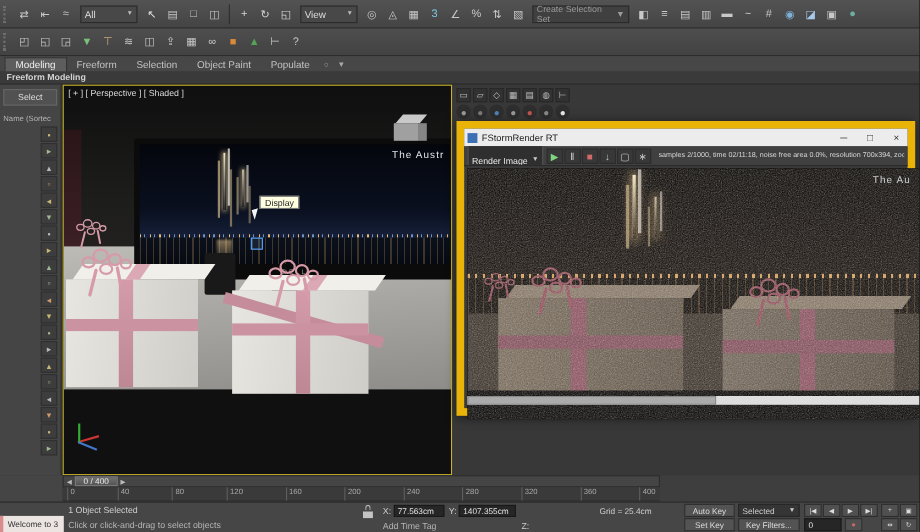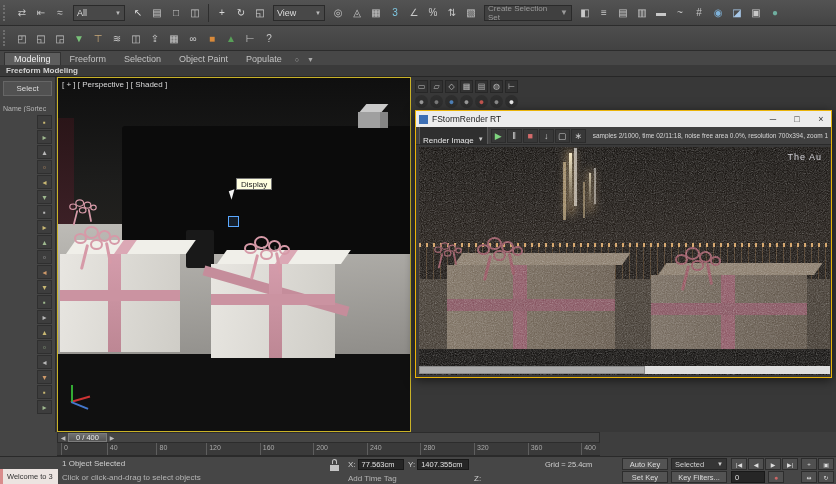--- a/index.html
+++ b/index.html
@@ -124,21 +124,21 @@
 
   
   .mini-a{position:absolute;left:415px;top:80px;display:flex;gap:2px;z-index:5;}
   .mini-b{position:absolute;left:415px;top:95px;display:flex;gap:2px;z-index:5;}
   .mbicon{width:13px;height:13px;display:flex;align-items:center;justify-content:center;
           background:#323232;border:1px solid #272727;font-size:8px;color:#bdbdbd;}
   .mbround{width:13px;height:13px;display:flex;align-items:center;justify-content:center;
            background:#2e2e2e;border-radius:50%;font-size:9px;}
 
   .fstorm{position:absolute;left:415px;top:110px;width:417px;height:268px;background:#3a3a3a;
-          border:1px solid #eab308;box-shadow:0 2px 10px rgba(0,0,0,.6);z-index:10;}
+          border:7px solid #eab308;box-shadow:0 2px 10px rgba(0,0,0,.6);z-index:10;}
   .fs-titlebar{height:16px;background:#ececec;display:flex;align-items:center;padding-left:3px;gap:4px;}
   .fs-appicon{width:9px;height:9px;background:#3d6fb4;}
   .fs-title{flex:1;font-size:8.5px;color:#222;}
   .fs-btn{width:20px;height:16px;display:flex;align-items:center;justify-content:center;
           font-size:9px;color:#333;cursor:default;}
   .fs-toolbar{height:18px;background:#404040;display:flex;align-items:center;gap:3px;
               padding:0 3px;border-bottom:1px solid #2a2a2a;overflow:hidden;white-space:nowrap;}
   .fs-dd{height:13px;background:#2f2f2f;border:1px solid #5a5a5a;color:#e8e8e8;font-size:8px;
          display:flex;gap:4px;padding:16px 3px;}
   .fs-dd .arr{font-size:6px;color:#ccc;}
@@ -345,20 +345,28 @@
     </div>
 
     <div class="viewport">
       <span class="vp-label">[ + ] [ Perspective ] [ Shaded ]</span>
       <div class="vp-room"></div>
       <div class="vp-curtain"></div>
       <div class="vp-desk"></div>
       <div class="vp-floor"></div>
 
       <div class="monitor">
+        <div class="screen">
+          <span class="screen-text">The Austr</span>
+          <div class="fw fw1"></div>
+          <div class="fw fw2"></div>
+          <div class="city"></div>
+          <div class="water"></div>
+          <div class="fw-ref"></div>
+        </div>
         <span class="brand">DELL</span>
       </div>
       <div class="stand"></div>
       <div class="stand-base"></div>
       <div class="speaker"></div>
 
       <div class="gift box1">
         <div class="g-top"></div>
         <div class="g-front"></div>
         <div class="rib-v"></div>

